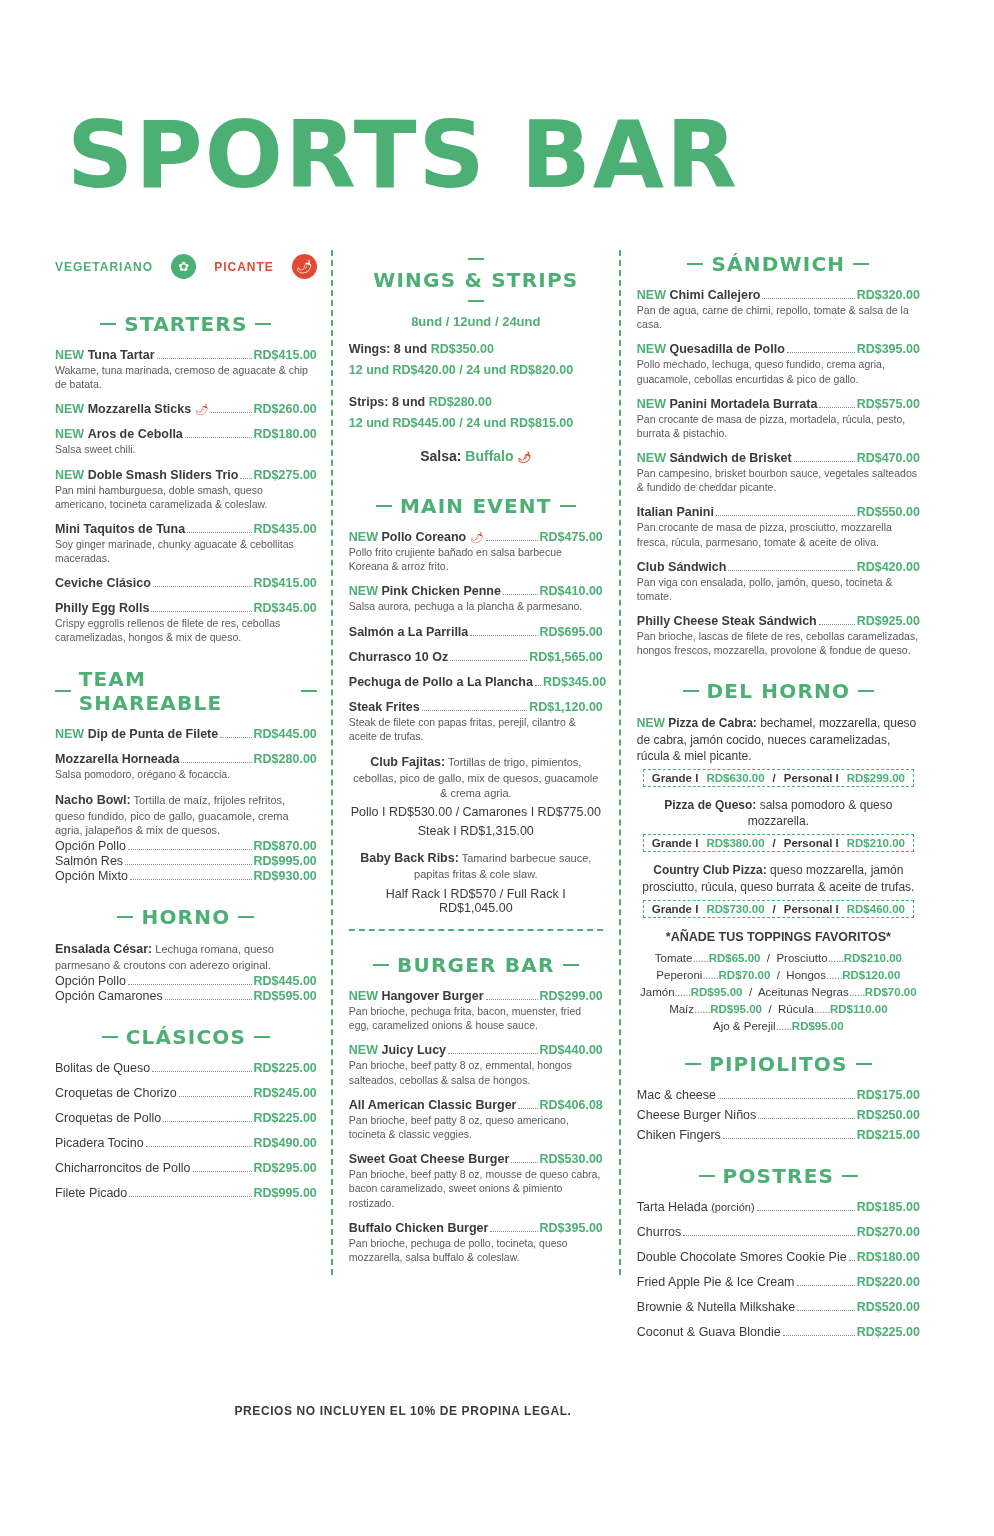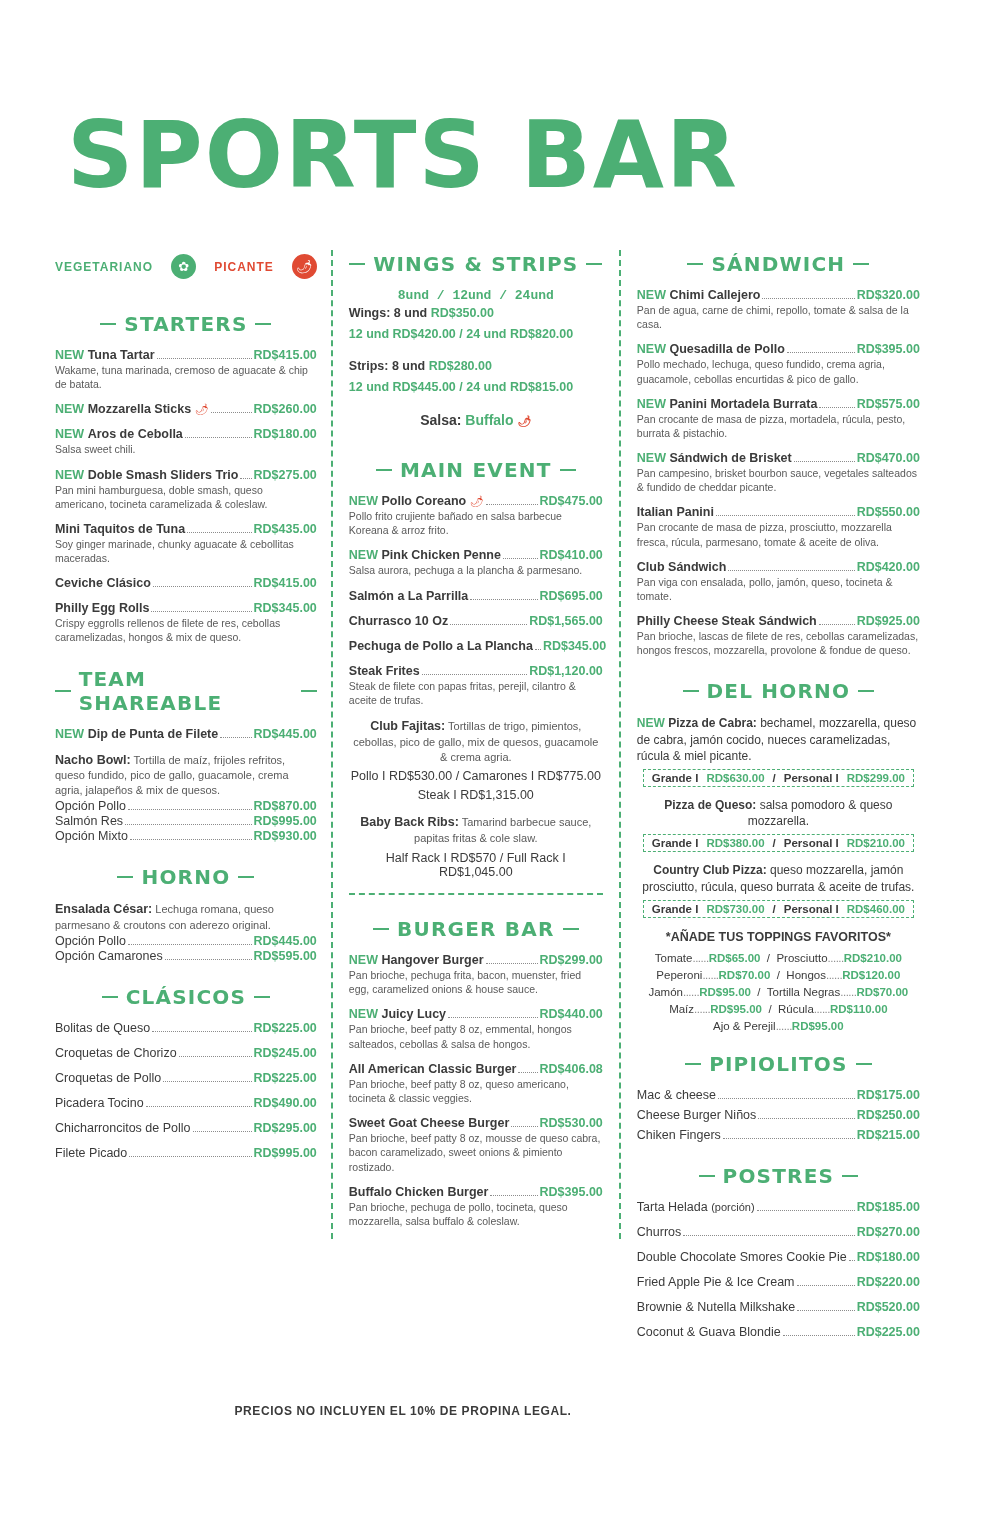--- a/index.html
+++ b/index.html
@@ -78,21 +78,21 @@
   .name .nm { font-weight: bold; color:#3b3b3b; }
   .name .nm-reg { color:#3b3b3b; }
   .dots { flex: 1; border-bottom: 1.6px dotted #8c8c8c; margin: 0 2px 3px; min-width: 6px; }
   .price { color:#4caf74; font-weight: bold; white-space: nowrap; font-size: 12.5px; }
   .desc { font-size: 10.5px; color: #5a5a5a; line-height: 1.35; margin-top: 1px; }
   .chili { color:#e04a33; font-size: 11px; }
   .sub-row { display:flex; align-items:baseline; font-size:12.5px; margin-top:1px; }
 
   
   .center { text-align: center; }
-  .wings-line { text-align:center; font-size: 13px; color:#4caf74; font-weight:bold; margin-bottom: 0; font-family: Liberation Mono, monospace; }
+  .wings-line { text-align:center; font-size: 13px; color:#4caf74; font-weight:bold; margin-bottom: 10px; }
   .wings-block { font-size: 12.5px; line-height: 1.7; }
   .wings-block .g { color:#4caf74; font-weight: bold; }
   .wings-block b { color:#3b3b3b; }
   .salsa { text-align:center; margin-top: 14px; font-size: 14px; font-weight: bold; }
   .salsa .lab { color:#3b3b3b; }
   .salsa .val { color:#4caf74; }
 
   .blockgroup { margin: 10px 0 12px; }
   .blockgroup .bg-title { font-size: 12.5px; font-weight: bold; color:#3b3b3b; }
   .blockgroup .bg-desc { font-size: 11px; color:#5a5a5a; line-height:1.35; }
@@ -228,20 +228,28 @@
       </div>
 
       <div class="item">
         <div class="row">
           <span class="name"><span class="new">NEW</span>
           <span class="nm">Dip de Punta de Filete</span></span>
           <span class="dots"></span>
           <span class="price">RD$445.00</span>
         </div>
       </div>
+      <div class="item">
+        <div class="row">
+          <span class="name"><span class="nm">Mozzarella Horneada</span></span>
+          <span class="dots"></span>
+          <span class="price">RD$280.00</span>
+        </div>
+        <div class="desc">Salsa pomodoro, orégano &amp; focaccia.</div>
+      </div>
 
       <div class="item">
         <div class="desc" style="font-size:11px;">
           <span style="font-weight:bold;color:#3b3b3b;font-size:12.5px;">Nacho Bowl:</span>
           <span>Tortilla de maíz, frijoles refritos, queso fundido, pico de gallo, guacamole, crema agria, jalapeños &amp; mix de quesos.</span>
         </div>
         <div class="sub-row">
           <span class="name"><span class="nm-reg">Opción Pollo</span></span>
           <span class="dots"></span>
           <span class="price">RD$870.00</span>
@@ -327,21 +335,21 @@
             <span class="name"><span class="nm-reg">Filete Picado</span></span>
         <span class="dots"></span>
         <span class="price">RD$995.00</span>
           </div>
       </div>
 
     </div>
 
     <div class="col col-mid">
 
-      <div class="sec-head" style="margin-top:2px;">
+      <div class="sec-head" style="margin-top:8px;flex-direction:column;">
         <span class="dash"></span>
         <span>WINGS &amp; STRIPS</span>
         <span class="dash"></span>
       </div>
       <div class="wings-line">8und / 12und / 24und</div>
 
       <div class="wings-block">
         <div>
           <b>Wings:</b>
           <b>8 und</b>
@@ -618,21 +626,21 @@
         <span class="tn">Prosciutto</span><span class="td">......</span><span class="tp">RD$210.00</span>
       </div>
       <div class="toppings-row">
         <span class="tn">Peperoni</span><span class="td">......</span><span class="tp">RD$70.00</span>
         <span class="slash">&nbsp;/&nbsp;</span>
         <span class="tn">Hongos</span><span class="td">......</span><span class="tp">RD$120.00</span>
       </div>
       <div class="toppings-row">
         <span class="tn">Jamón</span><span class="td">......</span><span class="tp">RD$95.00</span>
         <span class="slash">&nbsp;/&nbsp;</span>
-        <span class="tn">Tortilla Negras</span><span class="td">......</span><span class="tp">RD$70.00</span>
+        <span class="tn">Aceitunas Negras</span><span class="td">......</span><span class="tp">RD$70.00</span>
       </div>
       <div class="toppings-row">
         <span class="tn">Maíz</span><span class="td">......</span><span class="tp">RD$95.00</span>
         <span class="slash">&nbsp;/&nbsp;</span>
         <span class="tn">Rúcula</span><span class="td">......</span><span class="tp">RD$110.00</span>
       </div>
       <div class="toppings-row">
         <span class="tn">Ajo &amp; Perejil</span><span class="td">......</span><span class="tp">RD$95.00</span>
       </div>
 

